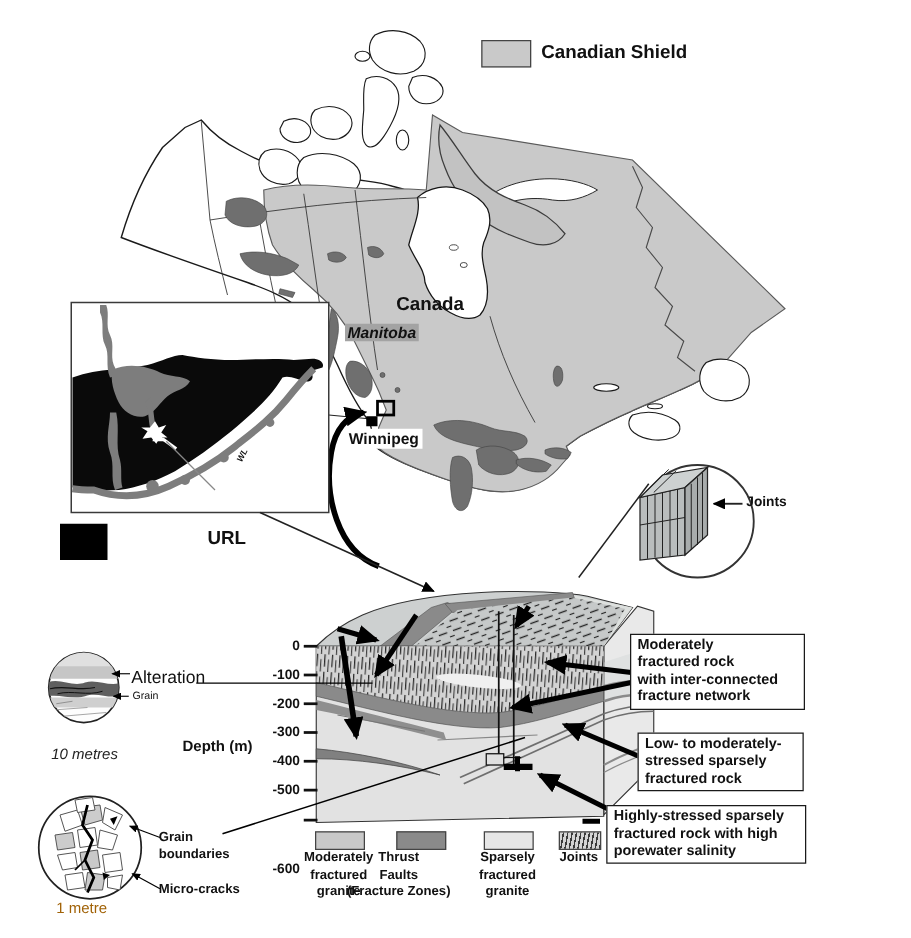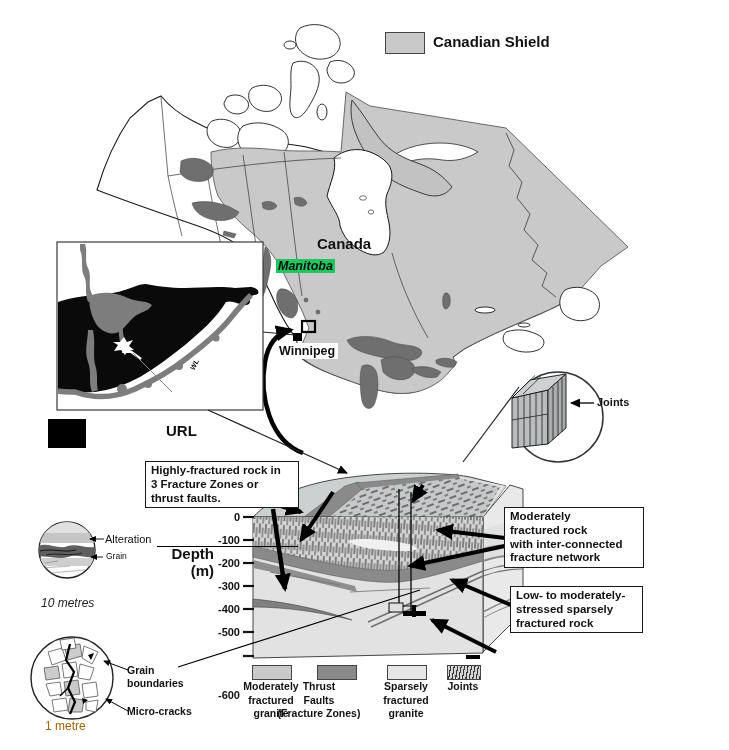--- a/index.html
+++ b/index.html
@@ -278,49 +278,49 @@
     </g>
     <line x1="128" y1="670" x2="104" y2="661" stroke="#000" stroke-width="1" marker-end="url(#mT)"></line>
     <line x1="128" y1="711" x2="106" y2="699" stroke="#000" stroke-width="1" marker-end="url(#mT)"></line>
   </g>
 </svg>
 
   <div class="swatch" style="left:385px;top:32px;width:38px;height:20px;background:#c9c9c9;"></div>
   <div class="txt b" style="left:433px;top:33px;font-size:15px;">Canadian Shield</div>
 
   <div class="txt b" style="left:317px;top:235px;font-size:15px;">Canada</div>
-  <div class="txt b i" style="left:276px;top:259px;font-size:12.5px;background:#22c55e;padding:0 2px;">Manitoba</div>
+  <div class="txt b i" style="left:276px;top:259px;font-size:12.5px;background:#a3a3a3;padding:0 2px;">Manitoba</div>
   <div class="txt b" style="left:276px;top:343px;font-size:12.5px;background:#fff;padding:1px 3px;">Winnipeg</div>
 
   <div class="txt b" style="left:166px;top:388px;font-size:15px;margin-top:34px;">URL</div>
   <div class="txt b i" style="left:189px;top:361px;font-size:7px;transform:rotate(-64deg);">WL</div>
 
   <div class="txt b" style="left:597px;top:396px;font-size:11px;">Joints</div>
 
-  <div class="box" style="left:145px;top:461px;width:142px;">Highly-fractured rock in
-3 Fracture Zones or
-thrust faults.</div>
   <div class="box" style="left:504px;top:507px;width:128px;border-width:1.6px;">Moderately
 fractured rock
 with inter-connected
 fracture network</div>
   <div class="box" style="left:510px;top:586px;width:121px;">Low- to moderately-
 stressed sparsely
 fractured rock</div>
-
-  <div class="txt b" style="left:146px;top:545px;width:68px;text-align:right;font-size:15px;">Depth (m)</div>
+  <div class="box" style="left:485px;top:644px;width:148px;">Highly-stressed sparsely
+fractured rock with high
+porewater salinity</div>
+
+  <div class="txt b" style="left:146px;top:590px;width:68px;text-align:left;font-size:12px;">Depth (m)</div>
   <div class="tick-label" style="left:190px;top:510px;">0</div>
   <div class="tick-label" style="left:190px;top:533px;">-100</div>
   <div class="tick-label" style="left:190px;top:556px;">-200</div>
   <div class="tick-label" style="left:190px;top:579px;">-300</div>
   <div class="tick-label" style="left:190px;top:602px;">-400</div>
   <div class="tick-label" style="left:190px;top:625px;">-500</div>
   <div class="tick-label" style="left:190px;top:688px;">-600</div>
 
-  <div class="txt" style="left:105px;top:533px;font-size:11px;">Alteration</div>
+  <div class="txt" style="left:105px;top:533px;font-size:14px;">Alteration</div>
   <div class="txt" style="left:106px;top:551px;font-size:8.5px;">Grain</div>
   <div class="txt" style="left:41px;top:596px;font-size:12px;color:#222;font-style:italic;">10 metres</div>
   <div class="txt b" style="left:127px;top:664px;font-size:10.5px;line-height:13px;">Grain
 boundaries</div>
   <div class="txt b" style="left:127px;top:705px;font-size:10.5px;">Micro-cracks</div>
   <div class="txt" style="left:45px;top:719px;font-size:12px;color:#a16207;">1 metre</div>
 
   <div class="swatch" style="left:252px;top:665px;width:38px;height:13px;background:#c9c9c9;"></div>
   <div class="swatch" style="left:317px;top:665px;width:38px;height:13px;background:#8a8a8a;"></div>
   <div class="swatch" style="left:387px;top:665px;width:38px;height:13px;background:#e6e6e6;"></div>

